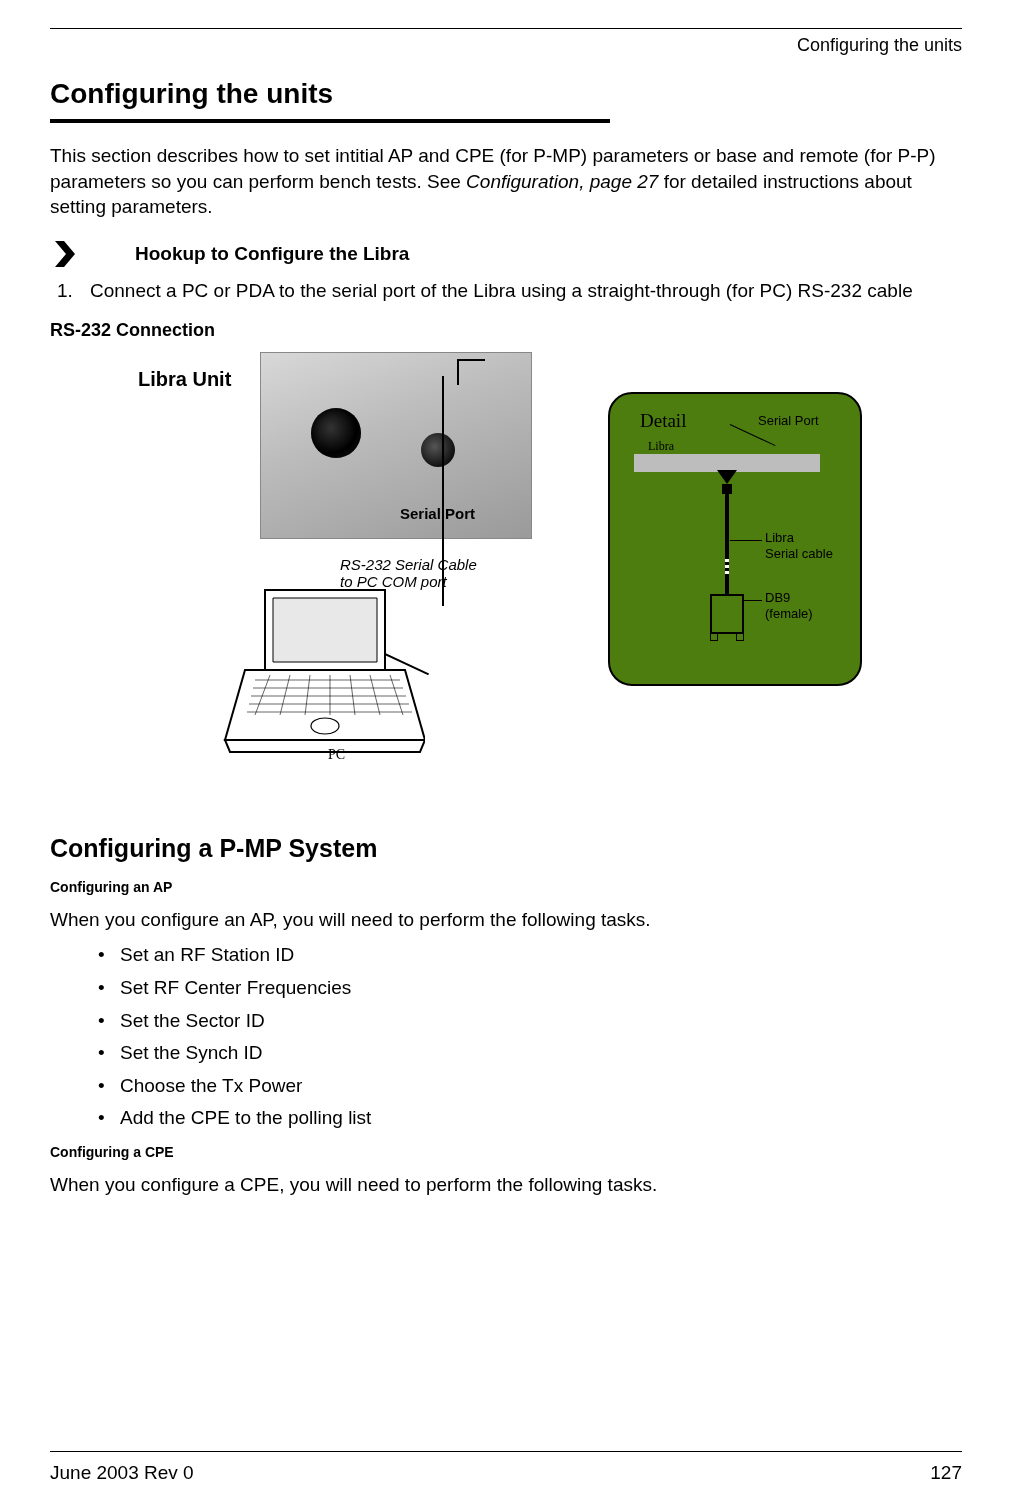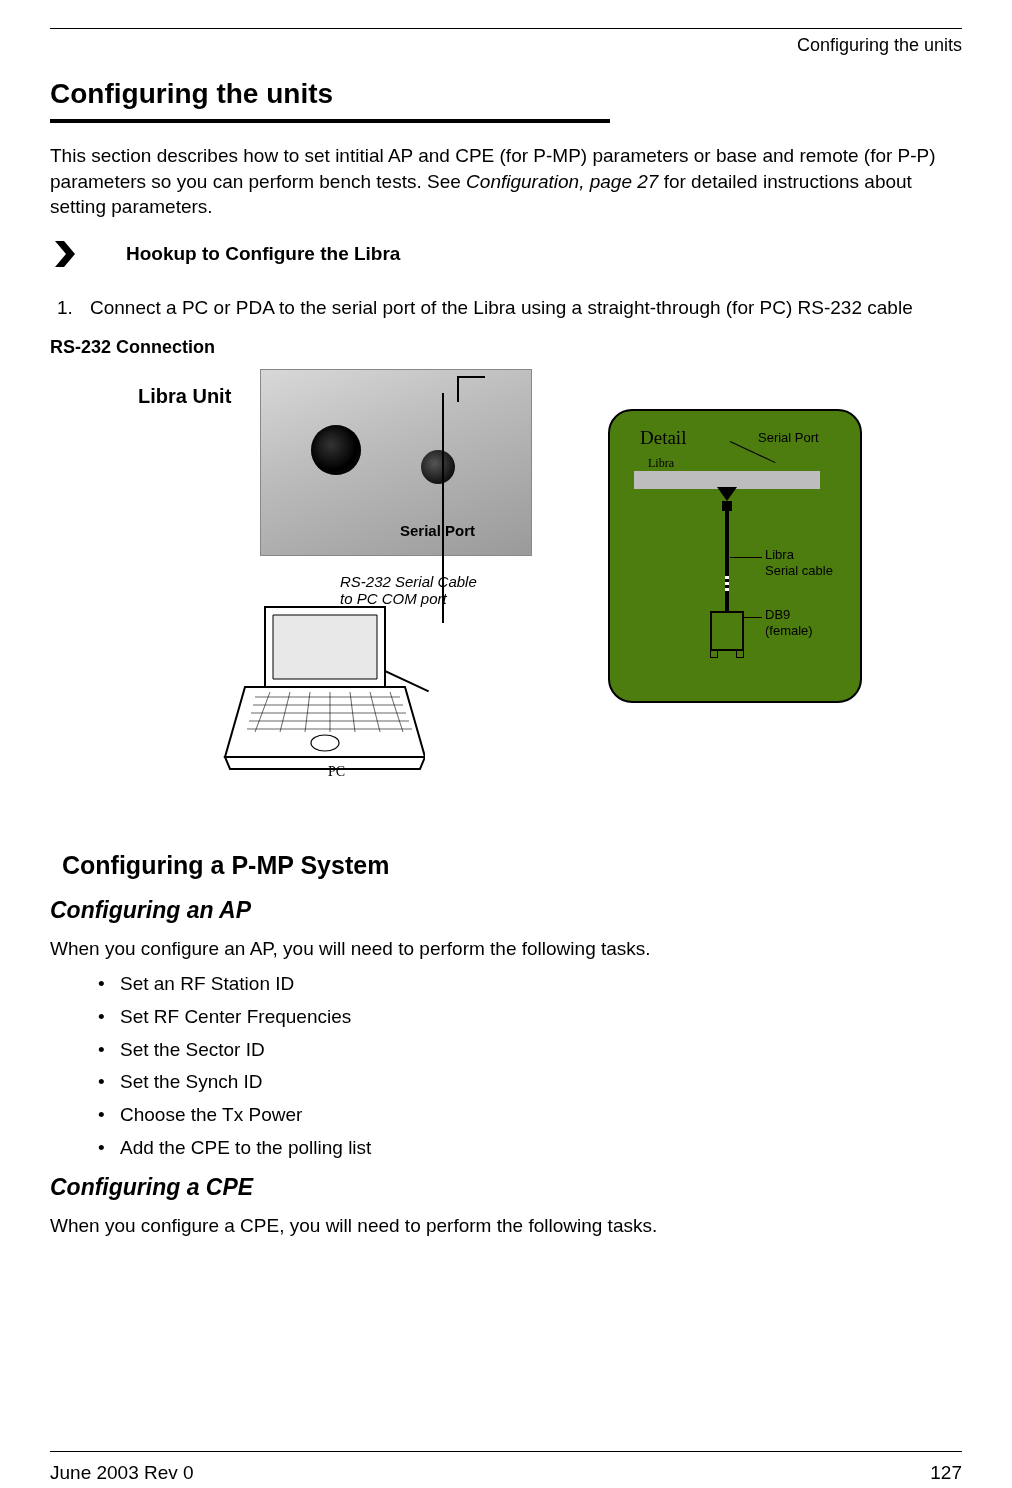--- a/index.html
+++ b/index.html
@@ -41,21 +41,22 @@
   .intro {
     margin-bottom: 20px;
   }
   .link {
     color: #000000;
     font-style: italic;
   }
   .procedure-head {
     display: flex;
     align-items: center;
-    margin: 14px 0 27px 0;
+    margin: 14px 0 10px 0;
+    gap: 9px;
   }
   .arrow-icon {
     width: 22px;
     height: 28px;
     flex: none;
     margin-left: 4px;
     margin-right: 50px;
   }
   .procedure-title {
     font-weight: bold;
@@ -268,27 +269,26 @@
   }
   .detail-leader2 {
     position: absolute;
     left: 132px; top: 206px;
     width: 20px; height: 1px;
     background: #000;
   }
   h2.subsection {
     font-size: 25px;
     font-weight: bold;
-    margin: 30px 0 12px 12px;
+    margin: 30px 0 12px 0;
   }
   h3.minisection {
-    font-size: 23px;
+    font-size: 14px;
     font-weight: bold;
     margin: 12px 0 10px 0;
-    font-style: italic;
   }
   .body-text {
     margin: 8px 0 10px 0;
   }
   ul.bullets {
     list-style: none;
     margin: 2px 0 12px 0;
     padding-left: 48px;
   }
   ul.bullets li {

